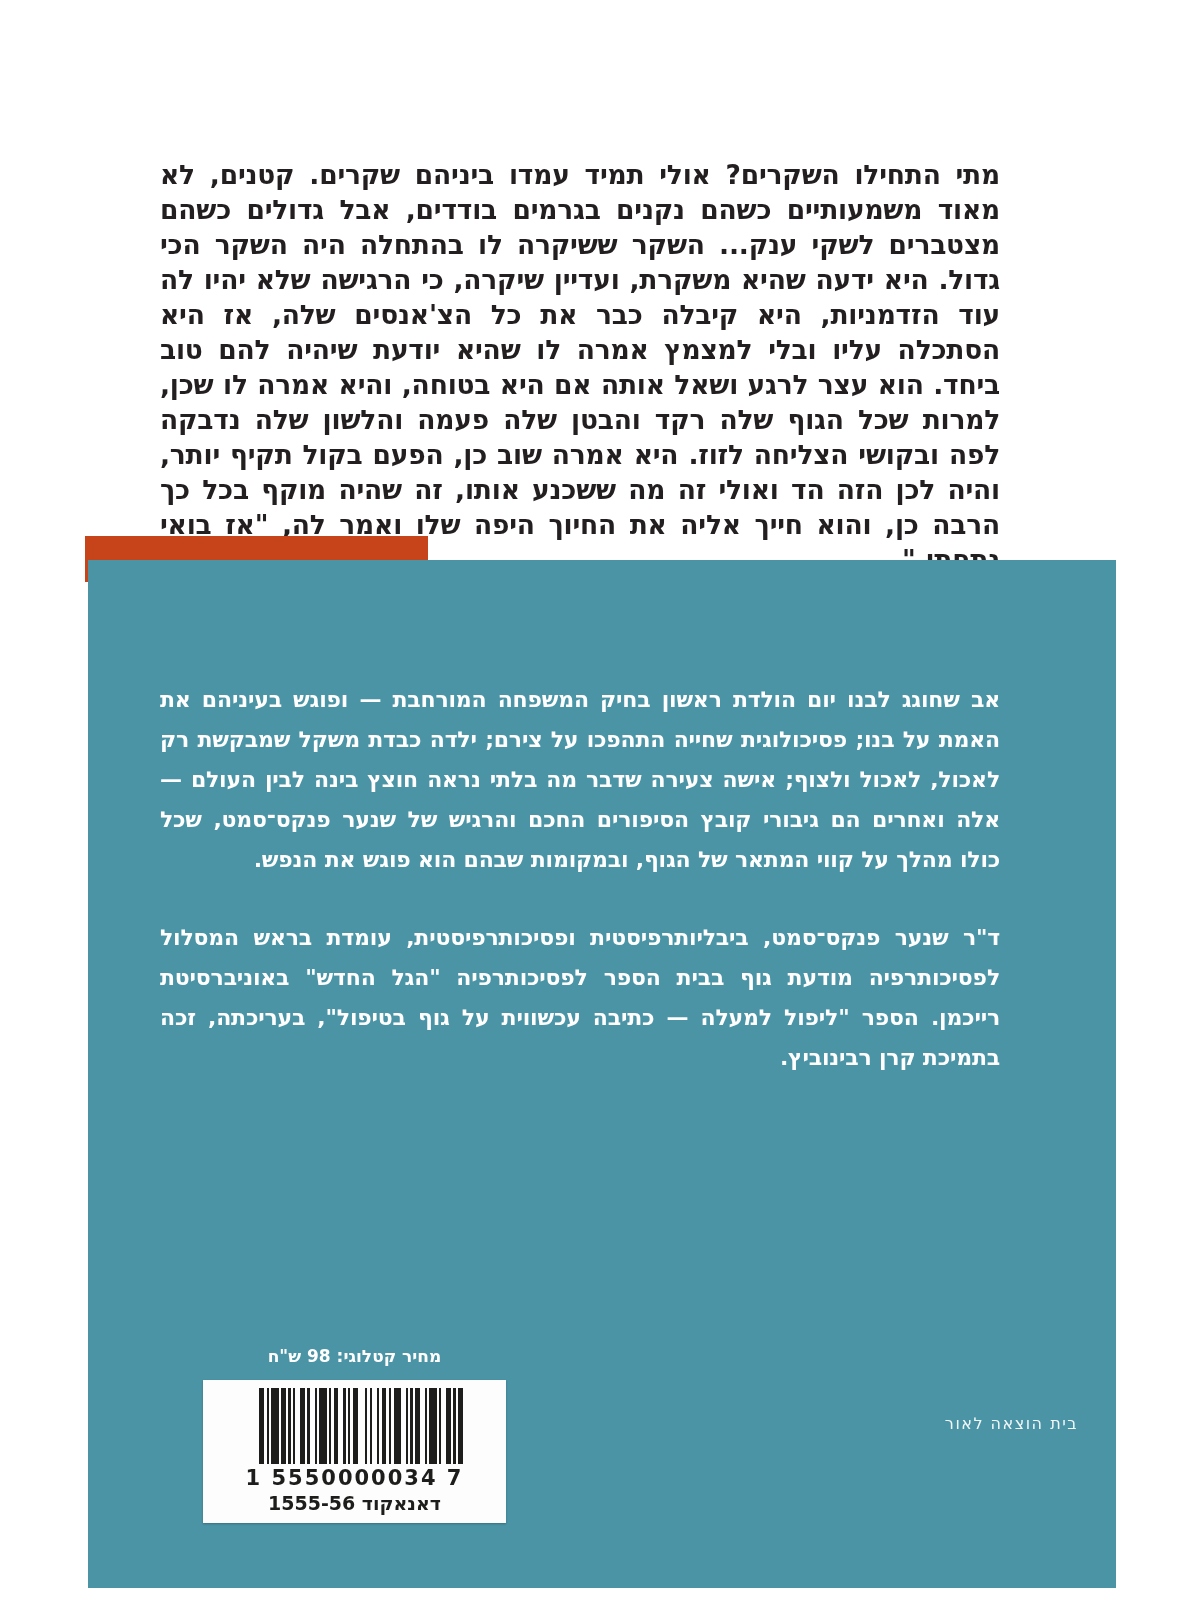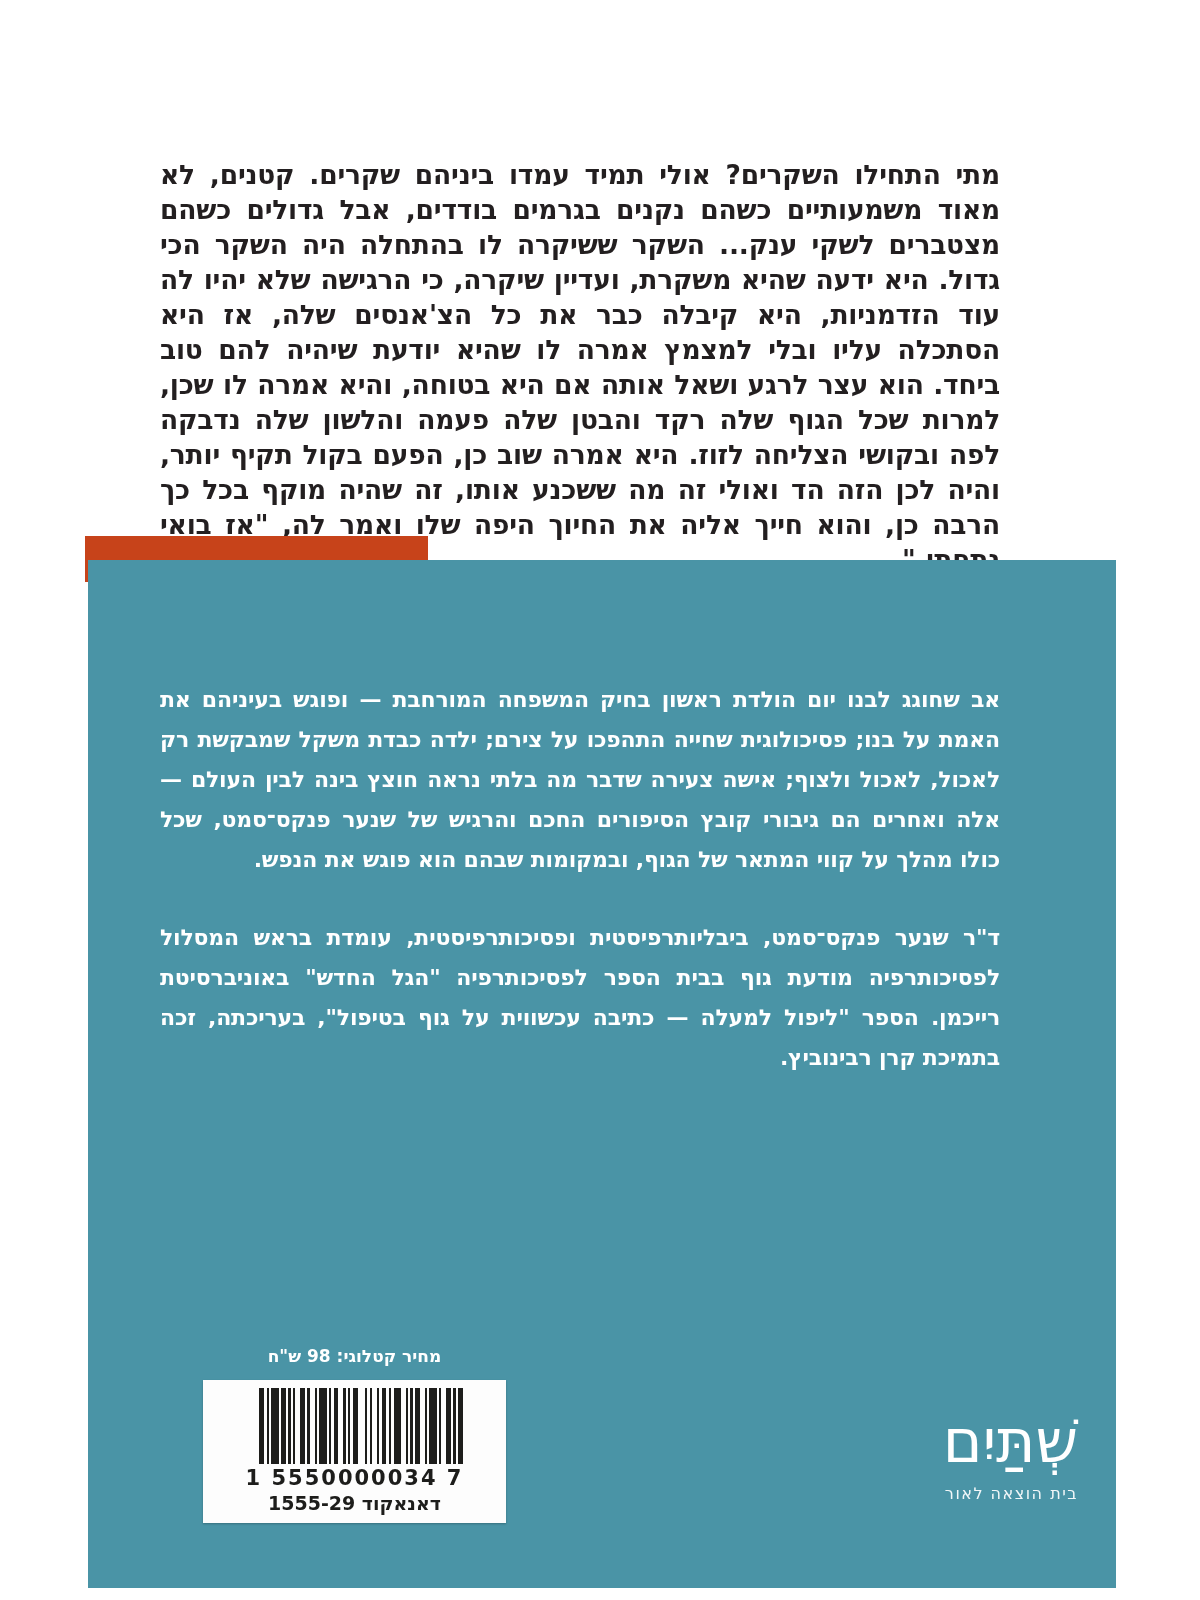--- a/index.html
+++ b/index.html
@@ -138,22 +138,21 @@
 
     <p class="panel-par first">אב שחוגג לבנו יום הולדת ראשון בחיק המשפחה המורחבת — ופוגש בעיניהם את האמת על בנו; פסיכולוגית שחייה התהפכו על צירם; ילדה כבדת משקל שמבקשת רק לאכול, לאכול ולצוף; אישה צעירה שדבר מה בלתי נראה חוצץ בינה לבין העולם — אלה ואחרים הם גיבורי קובץ הסיפורים החכם והרגיש של שנער פנקס־סמט, שכל כולו מהלך על קווי המתאר של הגוף, ובמקומות שבהם הוא פוגש את הנפש.</p>
 
     <p class="panel-par second">ד"ר שנער פנקס־סמט, ביבליותרפיסטית ופסיכותרפיסטית, עומדת בראש המסלול לפסיכותרפיה מודעת גוף בבית הספר לפסיכותרפיה "הגל החדש" באוניברסיטת רייכמן. הספר "ליפול למעלה — כתיבה עכשווית על גוף בטיפול", בעריכתה, זכה בתמיכת קרן רבינוביץ.</p>
 
     <div class="price">מחיר קטלוגי: 98 ש"ח</div>
 
     <div class="barcode-box">
       <div class="bars" id="bars"><i class="b" style="width: 4.8px;"></i><i style="width: 2.4px;"></i><i class="b" style="width: 2.4px;"></i><i style="width: 2.4px;"></i><i class="b" style="width: 4.8px;"></i><i style="width: 4.8px;"></i><i class="b" style="width: 2.4px;"></i><i style="width: 2.4px;"></i><i class="b" style="width: 7.2px;"></i><i style="width: 2.4px;"></i><i class="b" style="width: 2.4px;"></i><i style="width: 4.8px;"></i><i class="b" style="width: 4.8px;"></i><i style="width: 2.4px;"></i><i class="b" style="width: 2.4px;"></i><i style="width: 2.4px;"></i><i class="b" style="width: 2.4px;"></i><i style="width: 4.8px;"></i><i class="b" style="width: 7.2px;"></i><i style="width: 2.4px;"></i><i class="b" style="width: 2.4px;"></i><i style="width: 2.4px;"></i><i class="b" style="width: 4.8px;"></i><i style="width: 2.4px;"></i><i class="b" style="width: 2.4px;"></i><i style="width: 4.8px;"></i><i class="b" style="width: 2.4px;"></i><i style="width: 2.4px;"></i><i class="b" style="width: 2.4px;"></i><i style="width: 7.2px;"></i><i class="b" style="width: 4.8px;"></i><i style="width: 2.4px;"></i><i class="b" style="width: 2.4px;"></i><i style="width: 2.4px;"></i><i class="b" style="width: 2.4px;"></i><i style="width: 4.8px;"></i><i class="b" style="width: 4.8px;"></i><i style="width: 2.4px;"></i><i class="b" style="width: 2.4px;"></i><i style="width: 2.4px;"></i><i class="b" style="width: 7.2px;"></i><i style="width: 2.4px;"></i><i class="b" style="width: 2.4px;"></i><i style="width: 4.8px;"></i><i class="b" style="width: 2.4px;"></i><i style="width: 2.4px;"></i><i class="b" style="width: 4.8px;"></i><i style="width: 4.8px;"></i><i class="b" style="width: 2.4px;"></i><i style="width: 2.4px;"></i><i class="b" style="width: 2.4px;"></i><i style="width: 2.4px;"></i><i class="b" style="width: 4.8px;"></i><i style="width: 2.4px;"></i><i class="b" style="width: 7.2px;"></i><i style="width: 2.4px;"></i><i class="b" style="width: 2.4px;"></i><i style="width: 2.4px;"></i><i class="b" style="width: 4.8px;"></i><i style="width: 2.4px;"></i></div>
       <div class="bc-number">1 5550000034 7</div>
-      <div class="bc-danacode">דאנאקוד 1555-29</div>
+      <div class="bc-danacode">דאנאקוד 1555-56</div>
     </div>
 
     <div class="publisher">
-      <div class="pub-logo">שְׁתַּיִם</div>
       <div class="pub-tagline">בית הוצאה לאור</div>
     </div>
 
   </div>
 </div>
 
 </body></html>

